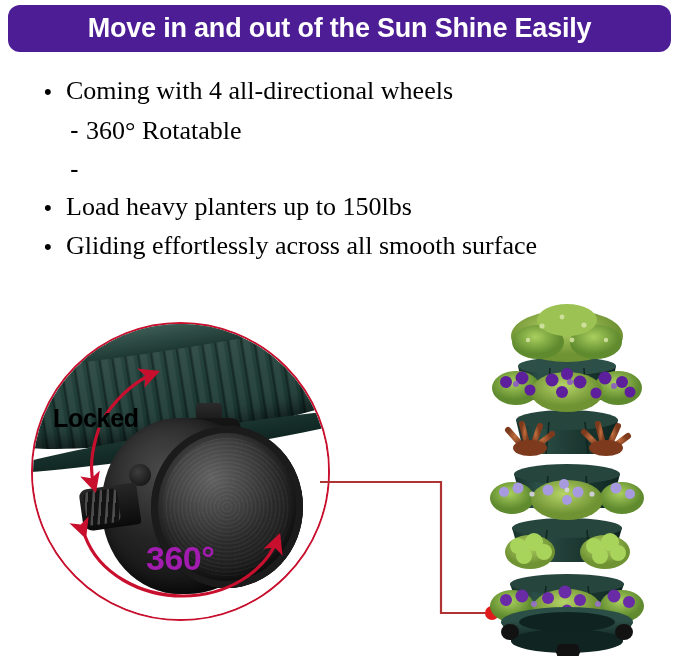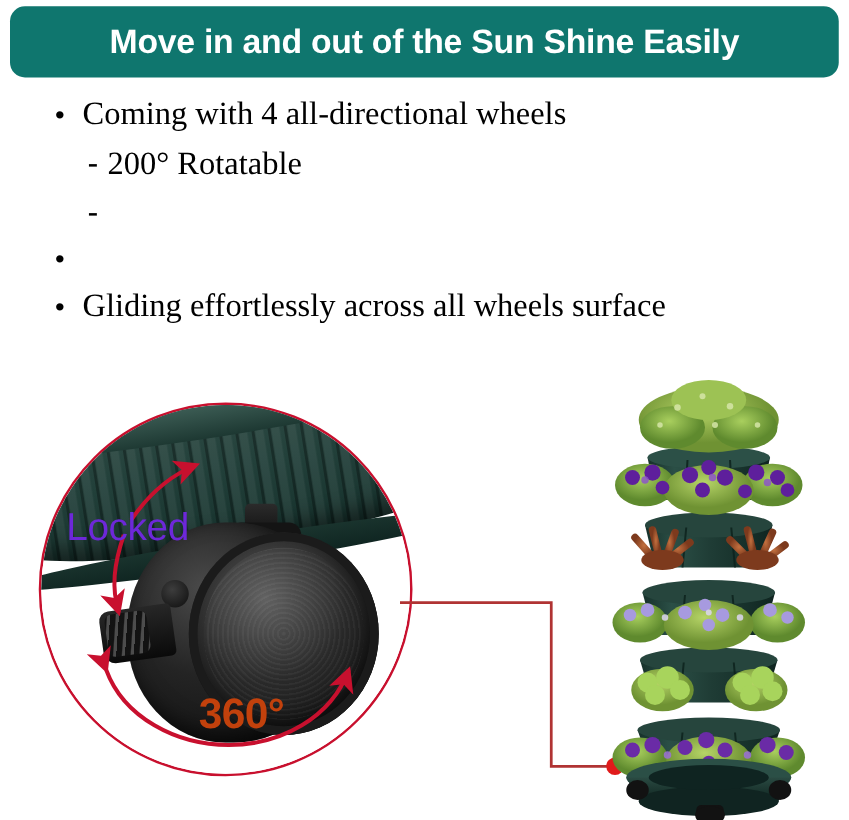--- a/index.html
+++ b/index.html
@@ -16,23 +16,23 @@
     font-family: "Liberation Sans", sans-serif;
     color: #000000;
   }
 
   
   .header-banner {
     position: absolute;
     left: 8px;
     top: 5px;
     width: 663px;
-    height: 57px;
+    height: 47px;
     box-sizing: border-box;
-    background: #0f766e;
+    background: #4c1d95;
     border-radius: 12px;
     display: flex;
     align-items: center;
     justify-content: center;
   }
   .header-title {
     color: #ffffff;
     font-size: 27px;
     font-weight: bold;
     letter-spacing: -0.2px;
@@ -230,36 +230,35 @@
     height: 22px;
     background: radial-gradient(circle at 40% 35%, #3d3d3d, #0d0d0d);
     border-radius: 50%;
   }
 
   
   .locked-label {
     position: absolute;
     left: 20px;
     top: 80px;
-    font-size: 31px;
-    font-weight: normal;
-    color: #6d28d9;
+    font-size: 25px;
+    font-weight: bold;
+    color: #000000;
     white-space: nowrap;
     letter-spacing: -0.3px;
   }
   .deg-label {
     position: absolute;
     left: 113px;
-    top: 228px;
+    top: 215px;
     font-size: 34px;
     font-weight: bold;
-    color: #c2410c;
+    color: #a21caf;
     white-space: nowrap;
     letter-spacing: -0.5px;
-    margin-left: 13px;
   }
   .callout-svg {
     position: absolute;
     inset: 0;
     width: 299px;
     height: 299px;
     pointer-events: none;
   }
 
   
@@ -296,34 +295,35 @@
 
 <div class="feature-list">
 
   <div class="feature-row">
     <span class="bullet-mark">•</span>
     <span class="feature-text">Coming with 4 all-directional wheels</span>
   </div>
 
   <div class="feature-row sub">
     <span class="dash-mark">-</span>
-    <span class="feature-text">200° Rotatable</span>
+    <span class="feature-text">360° Rotatable</span>
   </div>
 
   <div class="feature-row sub">
     <span class="dash-mark">-</span>
   </div>
 
   <div class="feature-row">
     <span class="bullet-mark">•</span>
+    <span class="feature-text">Load heavy planters up to 150lbs</span>
   </div>
 
   <div class="feature-row">
     <span class="bullet-mark">•</span>
-    <span class="feature-text">Gliding effortlessly across all wheels surface</span>
+    <span class="feature-text">Gliding effortlessly across all smooth surface</span>
   </div>
 
 </div>
 
 <div class="caster-callout">
   <div class="callout-ring"></div>
 
   <div class="callout-clip">
 
     <div class="saucer-wrap">

